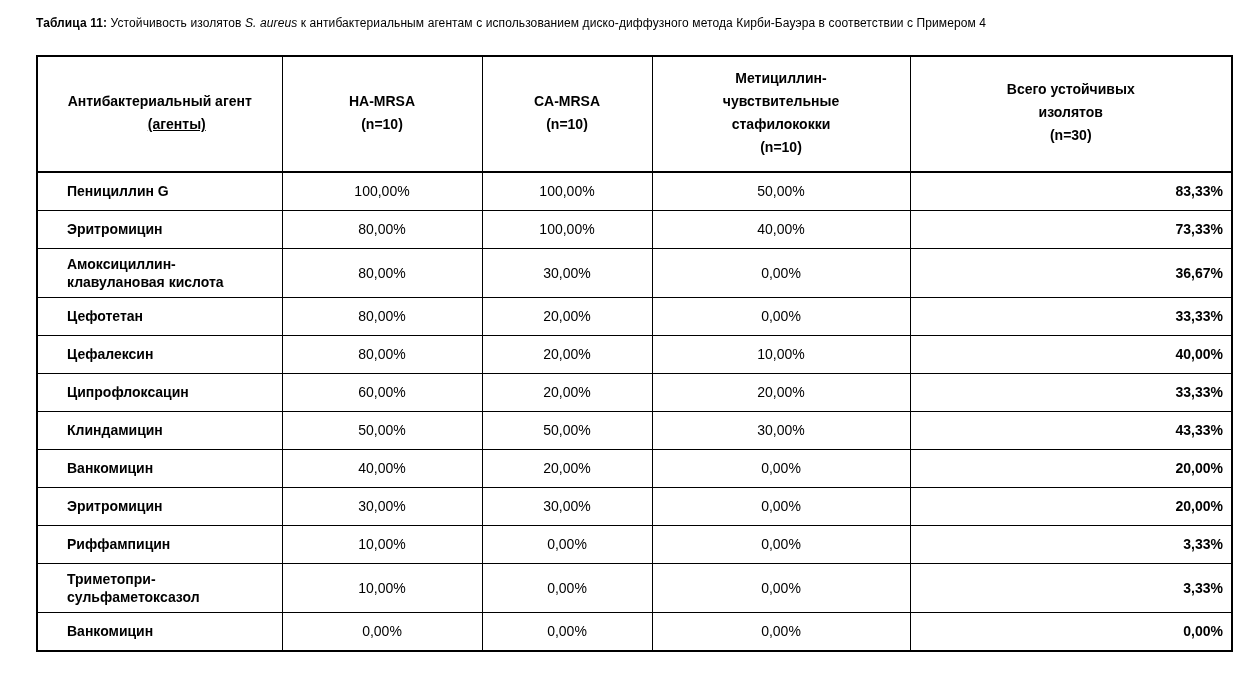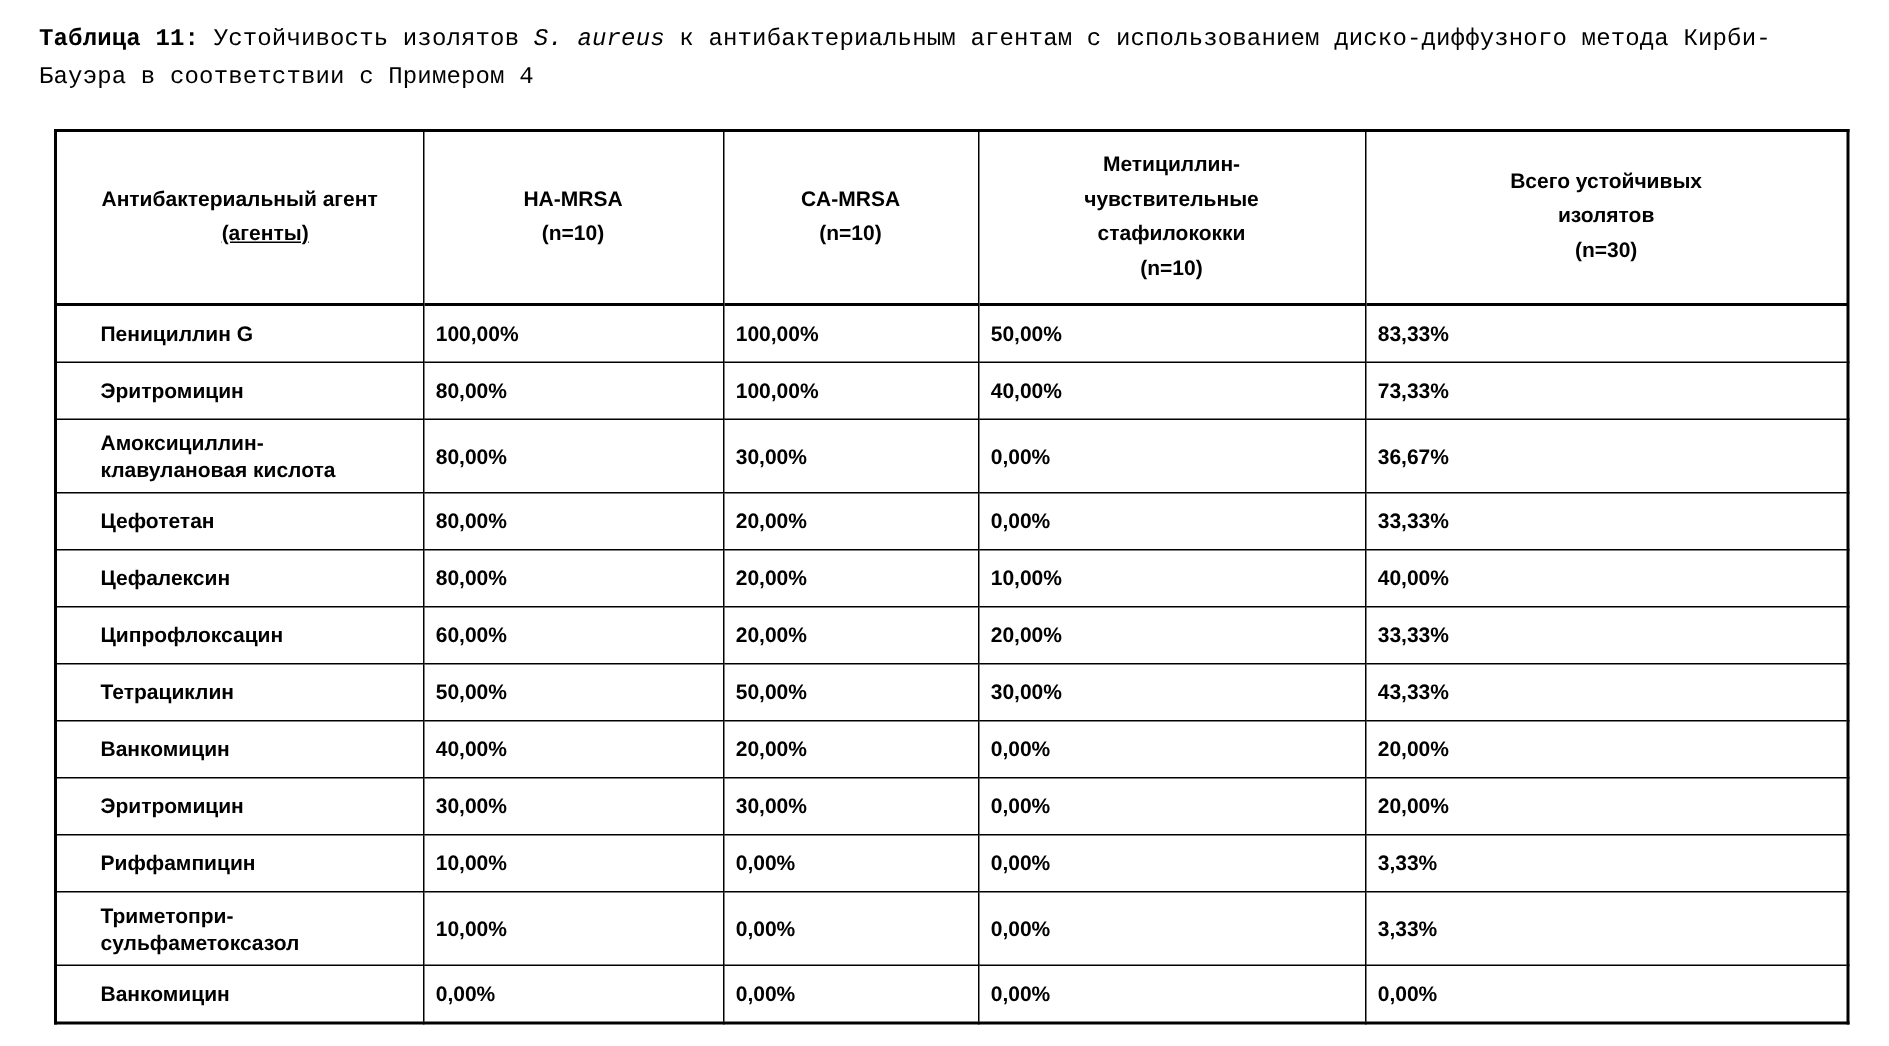--- a/index.html
+++ b/index.html
@@ -15,26 +15,25 @@
     overflow: hidden;
   }
   .page {
     position: relative;
     width: 1259px;
     height: 697px;
     box-sizing: border-box;
     padding: 14px 22px 0 22px;
   }
   .caption {
-    font-size: 16px;
+    font-size: 12px;
     line-height: 1.55;
     letter-spacing: 0.1px;
-    margin: 0 0 0 4px;
+    margin: 0 0 0 14px;
     max-width: 1215px;
-    font-family: Liberation Mono, monospace;
   }
   .caption .lbl {
     font-weight: bold;
   }
   .caption .ital {
     font-style: italic;
   }
   table.data {
     border-collapse: collapse;
     width: 1195px;
@@ -73,25 +72,25 @@
   col.c2 { width: 170px; }
   col.c3 { width: 258px; }
   col.c4 { width: 322px; }
   tbody td.agent {
     text-align: left;
     font-weight: bold;
     padding-left: 29px;
     line-height: 1.3;
   }
   tbody td.num {
-    text-align: left;
-    font-weight: bold;
+    text-align: center;
+    font-weight: normal;
   }
   tbody td.total {
-    text-align: left;
+    text-align: right;
     font-weight: bold;
   }
   tbody tr.tall td {
     height: 38px;
   }
   tbody tr td {
     height: 27px;
   }
 </style>
 </head>
@@ -178,21 +177,21 @@
         <td class="total">40,00%</td>
       </tr>
       <tr>
         <td class="agent"><span>Ципрофлоксацин</span></td>
         <td class="num">60,00%</td>
         <td class="num">20,00%</td>
         <td class="num">20,00%</td>
         <td class="total">33,33%</td>
       </tr>
       <tr>
-        <td class="agent"><span>Тетрациклин</span></td>
+        <td class="agent"><span>Клиндамицин</span></td>
         <td class="num">50,00%</td>
         <td class="num">50,00%</td>
         <td class="num">30,00%</td>
         <td class="total">43,33%</td>
       </tr>
       <tr>
         <td class="agent"><span>Ванкомицин</span></td>
         <td class="num">40,00%</td>
         <td class="num">20,00%</td>
         <td class="num">0,00%</td>

